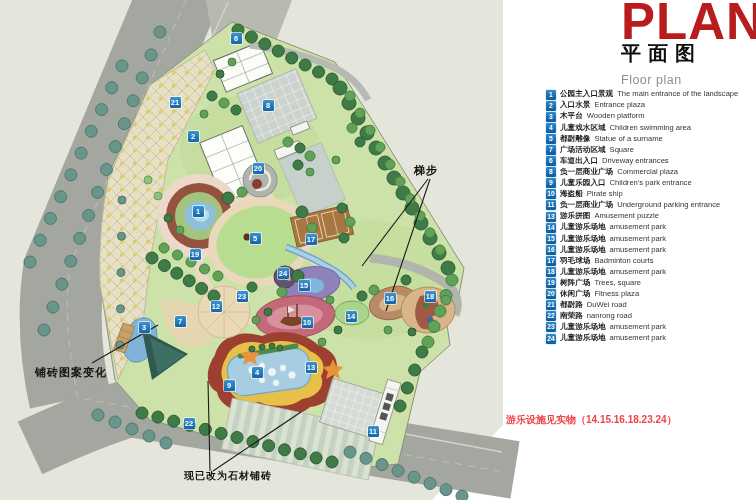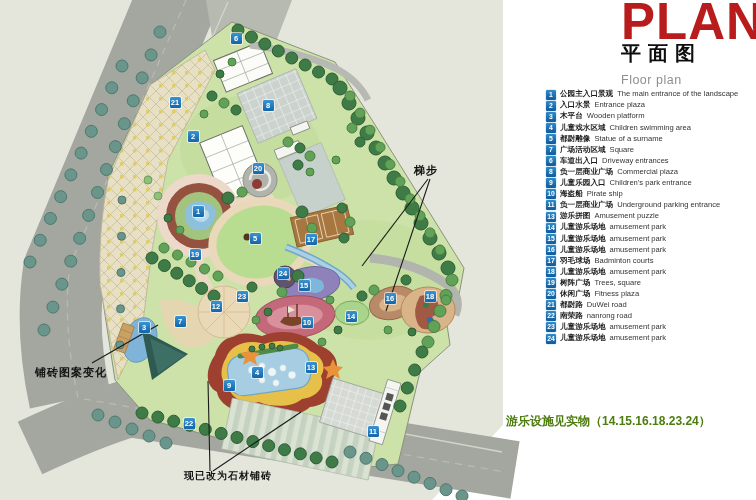--- a/index.html
+++ b/index.html
@@ -28,22 +28,22 @@
 
   .legend{position:absolute;left:546px;top:89px;width:208px;}
   .lrow{display:flex;align-items:flex-end;margin-bottom:0.6px;}
   .lnum{flex:0 0 10px;width:10px;height:10px;margin-top:0.5px;border-radius:1px;
         background:linear-gradient(#2f8ccb,#10599c);color:#fff;font-size:6.8px;font-weight:bold;
         text-align:center;line-height:10px;box-shadow:0 0 0 0.5px rgba(180,220,240,.8);}
   .ltext{margin-left:4px;font-size:7.6px;line-height:10.2px;color:#1c1c1c;}
   .ltext .zh{font-weight:bold;margin-right:4px;}
   .ltext .en{color:#333;font-weight:normal;}
 
-  .note{position:absolute;left:506px;top:413px;width:250px;font-size:12px;font-weight:bold;
-        color:#4d7c0f;letter-spacing:0px;white-space:nowrap;}
+  .note{position:absolute;left:506px;top:413px;width:250px;font-size:10px;font-weight:bold;
+        color:#ef4444;letter-spacing:0px;white-space:nowrap;}
 </style>
 </head>
 <body>
 
 <div class="stage">
 
   <svg id="map-svg" width="540" height="500" viewBox="0 0 540 500">
     <defs>
       <pattern id="gp" width="9" height="9" patternUnits="userSpaceOnUse">
         <rect width="9" height="9" fill="#ccd3ce"></rect>

